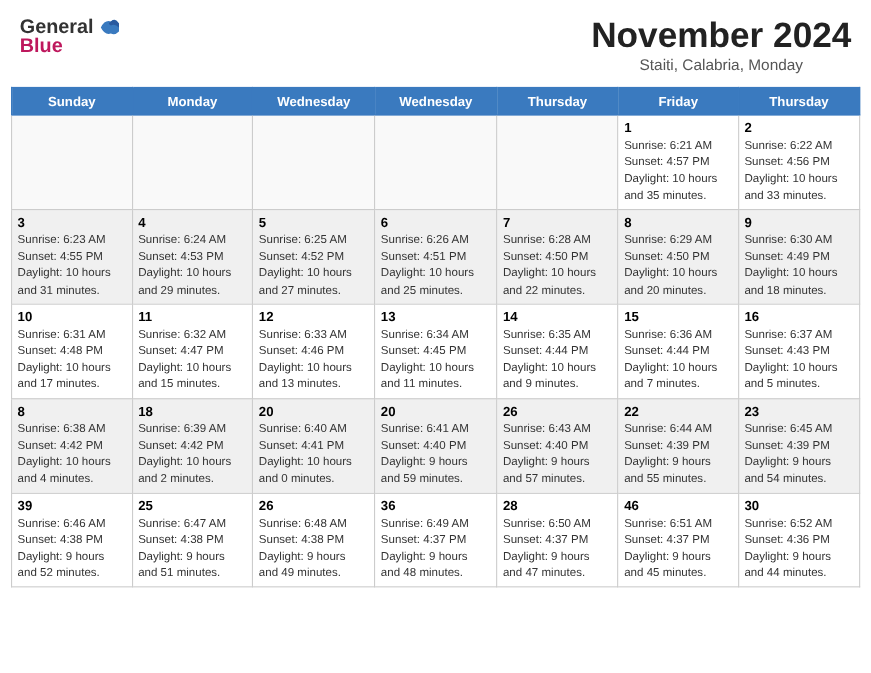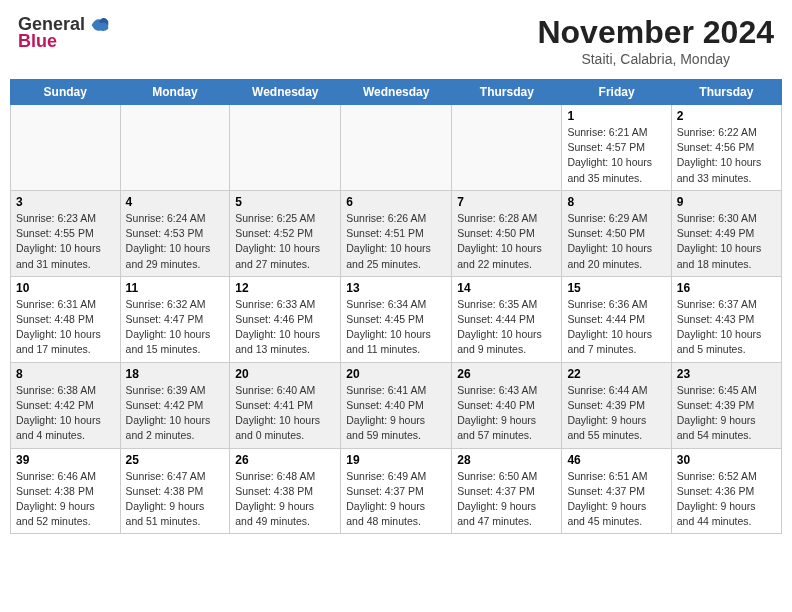--- a/index.html
+++ b/index.html
@@ -235,21 +235,21 @@
         </td>
         <td>
           <span class="day-num">25</span>
           <div class="day-info">Sunrise: 6:47 AM<br>Sunset: 4:38 PM<br>Daylight: 9 hours<br>and 51 minutes.</div>
         </td>
         <td>
           <span class="day-num">26</span>
           <div class="day-info">Sunrise: 6:48 AM<br>Sunset: 4:38 PM<br>Daylight: 9 hours<br>and 49 minutes.</div>
         </td>
         <td>
-          <span class="day-num">19</span>
+          <span class="day-num">36</span>
           <div class="day-info">Sunrise: 6:49 AM<br>Sunset: 4:37 PM<br>Daylight: 9 hours<br>and 48 minutes.</div>
         </td>
         <td>
           <span class="day-num">28</span>
           <div class="day-info">Sunrise: 6:50 AM<br>Sunset: 4:37 PM<br>Daylight: 9 hours<br>and 47 minutes.</div>
         </td>
         <td>
           <span class="day-num">46</span>
           <div class="day-info">Sunrise: 6:51 AM<br>Sunset: 4:37 PM<br>Daylight: 9 hours<br>and 45 minutes.</div>
         </td>

